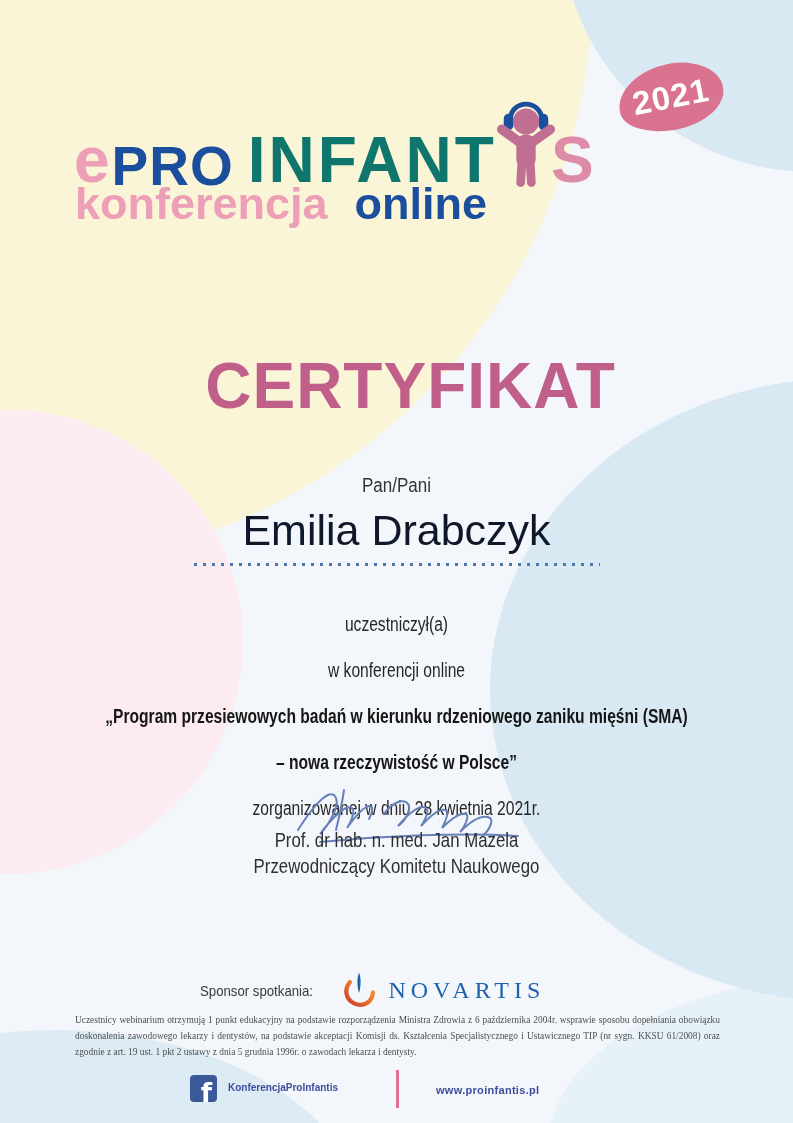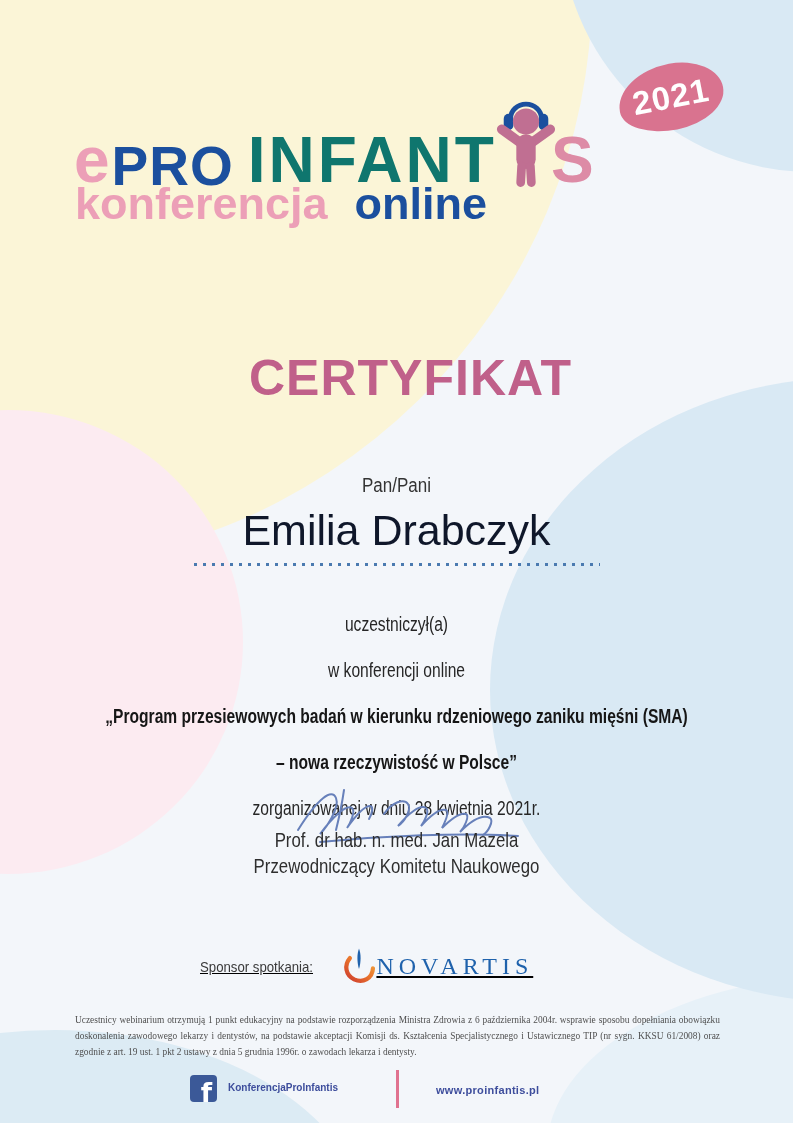--- a/index.html
+++ b/index.html
@@ -29,48 +29,48 @@
   .year-badge{
     position:absolute;left:618px;top:64px;width:106px;height:66px;
     background:#d9738f;border-radius:54% 46% 50% 50% / 58% 50% 50% 42%;
     transform:rotate(-11deg);
     display:flex;align-items:center;justify-content:center;
   }
   .year-badge span{color:#fff;font-size:33px;font-weight:900;letter-spacing:1px;}
 
   
   .center-line{position:absolute;left:0;right:0;text-align:center;line-height:1.15;}
-  .title{top:350px;font-size:50px;font-weight:800;color:#c0608a;letter-spacing:1px;padding-left:28px;}
+  .title{top:350px;font-size:64px;font-weight:800;color:#c0608a;letter-spacing:1px;padding-left:28px;}
   .salutation{top:474px;font-size:20px;color:#333;transform:scaleX(.85);}
   .recipient{top:506px;font-size:43px;color:#0f172a;}
   .dotted-line{
     position:absolute;left:194px;top:563px;width:406px;height:3px;
     background-image:repeating-linear-gradient(90deg,#4a7ab0 0 3px,transparent 3px 9px);
   }
   .body-line{font-size:20px;color:#262626;transform:scaleX(.78);}
   .b1{top:613px;} .b2{top:659px;}
   .b3{top:705px;font-weight:bold;color:#161616;}
   .b4{top:751px;font-weight:bold;color:#161616;}
   .b5{top:797px;}
 
   
   .sig-svg{position:absolute;left:292px;top:778px;width:240px;height:72px;}
   .sig-name{top:828px;font-size:21px;color:#2e2e2e;transform:scaleX(.8);}
   .sig-role{top:854px;font-size:21px;color:#2e2e2e;transform:scaleX(.8);}
 
   
   .sponsor-row{
-    position:absolute;left:200px;top:940px;height:52px;
-    display:flex;align-items:center;text-decoration:underline;
+    position:absolute;left:200px;top:964px;height:52px;
+    display:flex;align-items:center;
   }
   .sponsor-label{font-size:15px;color:#3a3a3a;transform:scaleX(.88);transform-origin:left center;}
   .novartis-icon{width:34px;height:46px;margin-left:14px;}
   .novartis-word{
     font-family:"Liberation Serif",serif;font-size:24px;color:#1f62ac;
-    letter-spacing:5px;font-weight:500;
+    letter-spacing:5px;margin-left:12px;font-weight:500;
   }
 
   
   .fine-print{
     position:absolute;left:75px;top:1012px;width:645px;
     font-size:9.4px;line-height:1.72;color:#4f4f4f;text-align:justify;font-family:Liberation Serif, serif;
   }
 
   
   .fb-icon{

